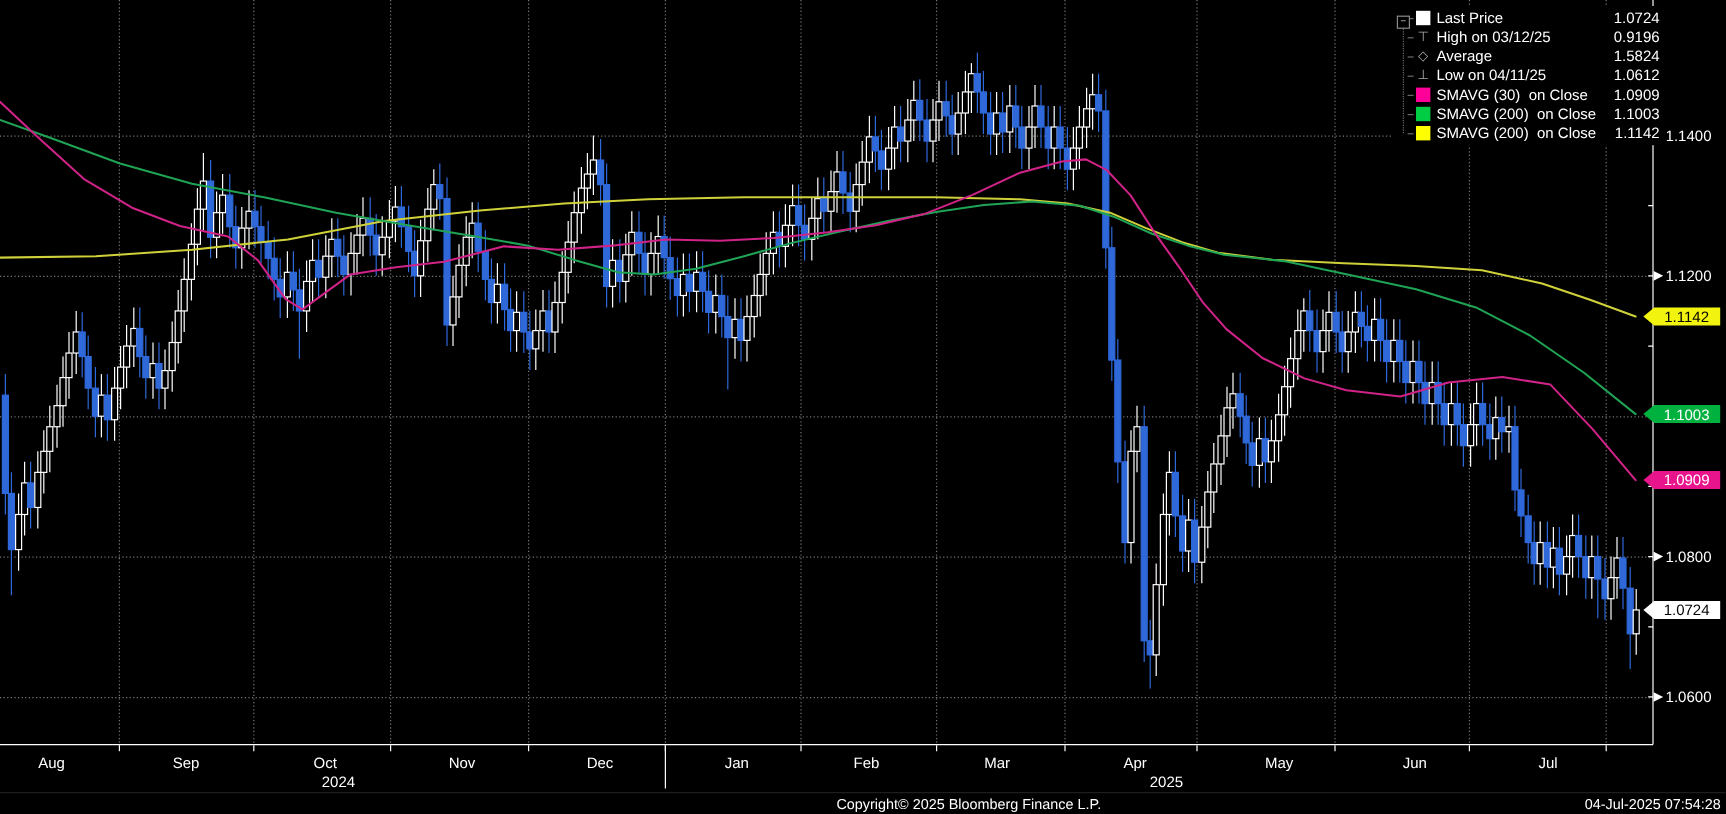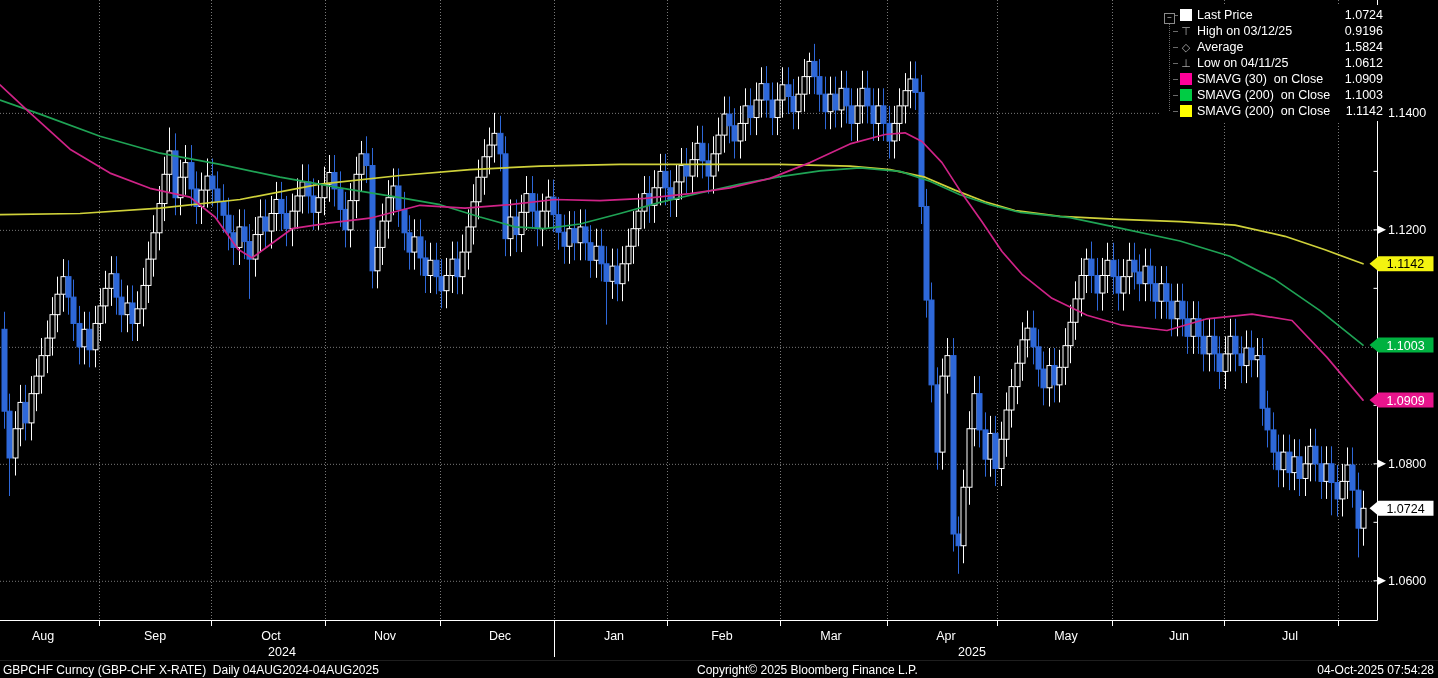--- a/index.html
+++ b/index.html
@@ -660,17 +660,16 @@
         <div class="lrow">
           <span class="stub"></span>
           <span class="swatch" style="background: rgb(255, 255, 0);"></span>
           <span class="lab">SMAVG (200)  on Close</span>
           <span class="val">1.1142</span>
         </div>
       </div>
   </div>
 
   <div id="status-bar">
-    <span id="sb-left">GBPCHF Curncy (GBP-CHF X-RATE)  Daily 04AUG2024-04AUG2025</span>
     <span id="sb-center">Copyright© 2025 Bloomberg Finance L.P.</span>
-    <span id="sb-right">04-Oct-2025 07:54:28</span>
+    <span id="sb-right">04-Jul-2025 07:54:28</span>
   </div>
 </div>
 
 </body></html>

